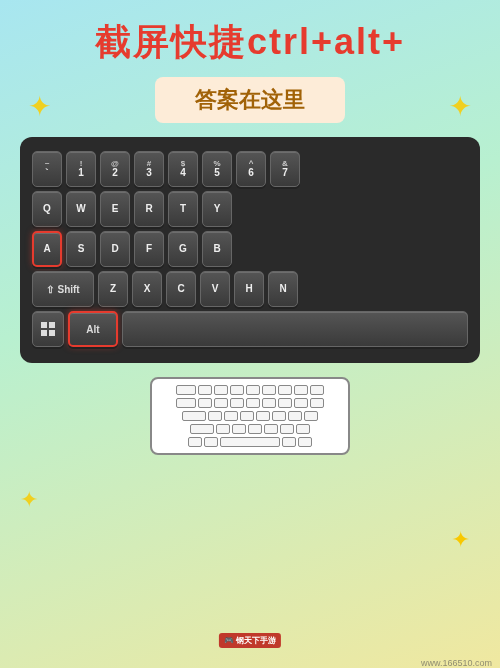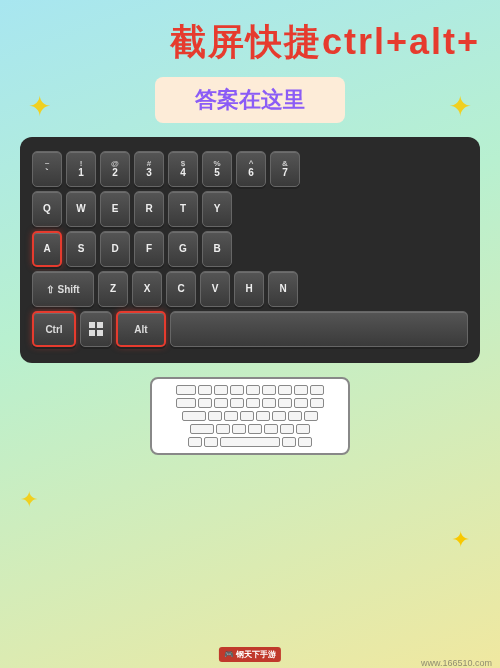--- a/index.html
+++ b/index.html
@@ -19,42 +19,42 @@
       position: relative;
       display: flex;
       flex-direction: column;
       align-items: center;
       padding: 18px 20px 10px;
     }
 
     
     .title-bar {
       width: 100%;
-      text-align: right;
+      text-align: center;
       margin-bottom: 10px;
     }
     .title-text {
       font-size: 36px;
       font-weight: 900;
       color: #e63b2e;
       font-family: 'SimHei', 'Arial', sans-serif;
       letter-spacing: 2px;
     }
 
     
     .answer-box {
       background: #fdecd8;
       border-radius: 8px;
       padding: 8px 40px;
       margin-bottom: 14px;
     }
     .answer-text {
       font-size: 22px;
       font-weight: 800;
-      color: #8b5cf6;
+      color: #a16207;
       font-family: Liberation Mono, monospace;
     }
 
     
     .star {
       position: absolute;
       font-size: 28px;
       color: #f0d020;
     }
     .star-tl { top: 90px; left: 28px; }
@@ -155,21 +155,21 @@
       position: absolute;
       bottom: 0;
       right: 8px;
       font-size: 9px;
       color: rgba(80,80,80,0.6);
     }
 
     
     .logo-area {
       position: absolute;
-      bottom: 6px;
+      bottom: 20px;
       left: 50%;
       transform: translateX(-50%);
       display: flex;
       align-items: center;
       gap: 4px;
     }
     .logo-badge {
       background: #c0392b;
       color: white;
       font-size: 8px;
@@ -293,23 +293,20 @@
         </div>
       <div class="key">
           <span class="bot-char">H</span>
         </div>
       <div class="key">
           <span class="bot-char">N</span>
         </div>
     </div>
 
     <div class="kb-row">
-      <div class="key ctrl-key highlight">
-        <span>Ctrl</span>
-      </div>
       <div class="key win-key">
         <svg width="14" height="14" viewBox="0 0 14 14" fill="#ddd">
           <rect x="0" y="0" width="6" height="6"></rect>
           <rect x="8" y="0" width="6" height="6"></rect>
           <rect x="0" y="8" width="6" height="6"></rect>
           <rect x="8" y="8" width="6" height="6"></rect>
         </svg>
       </div>
       <div class="key alt-key highlight">
         <span>Alt</span>

